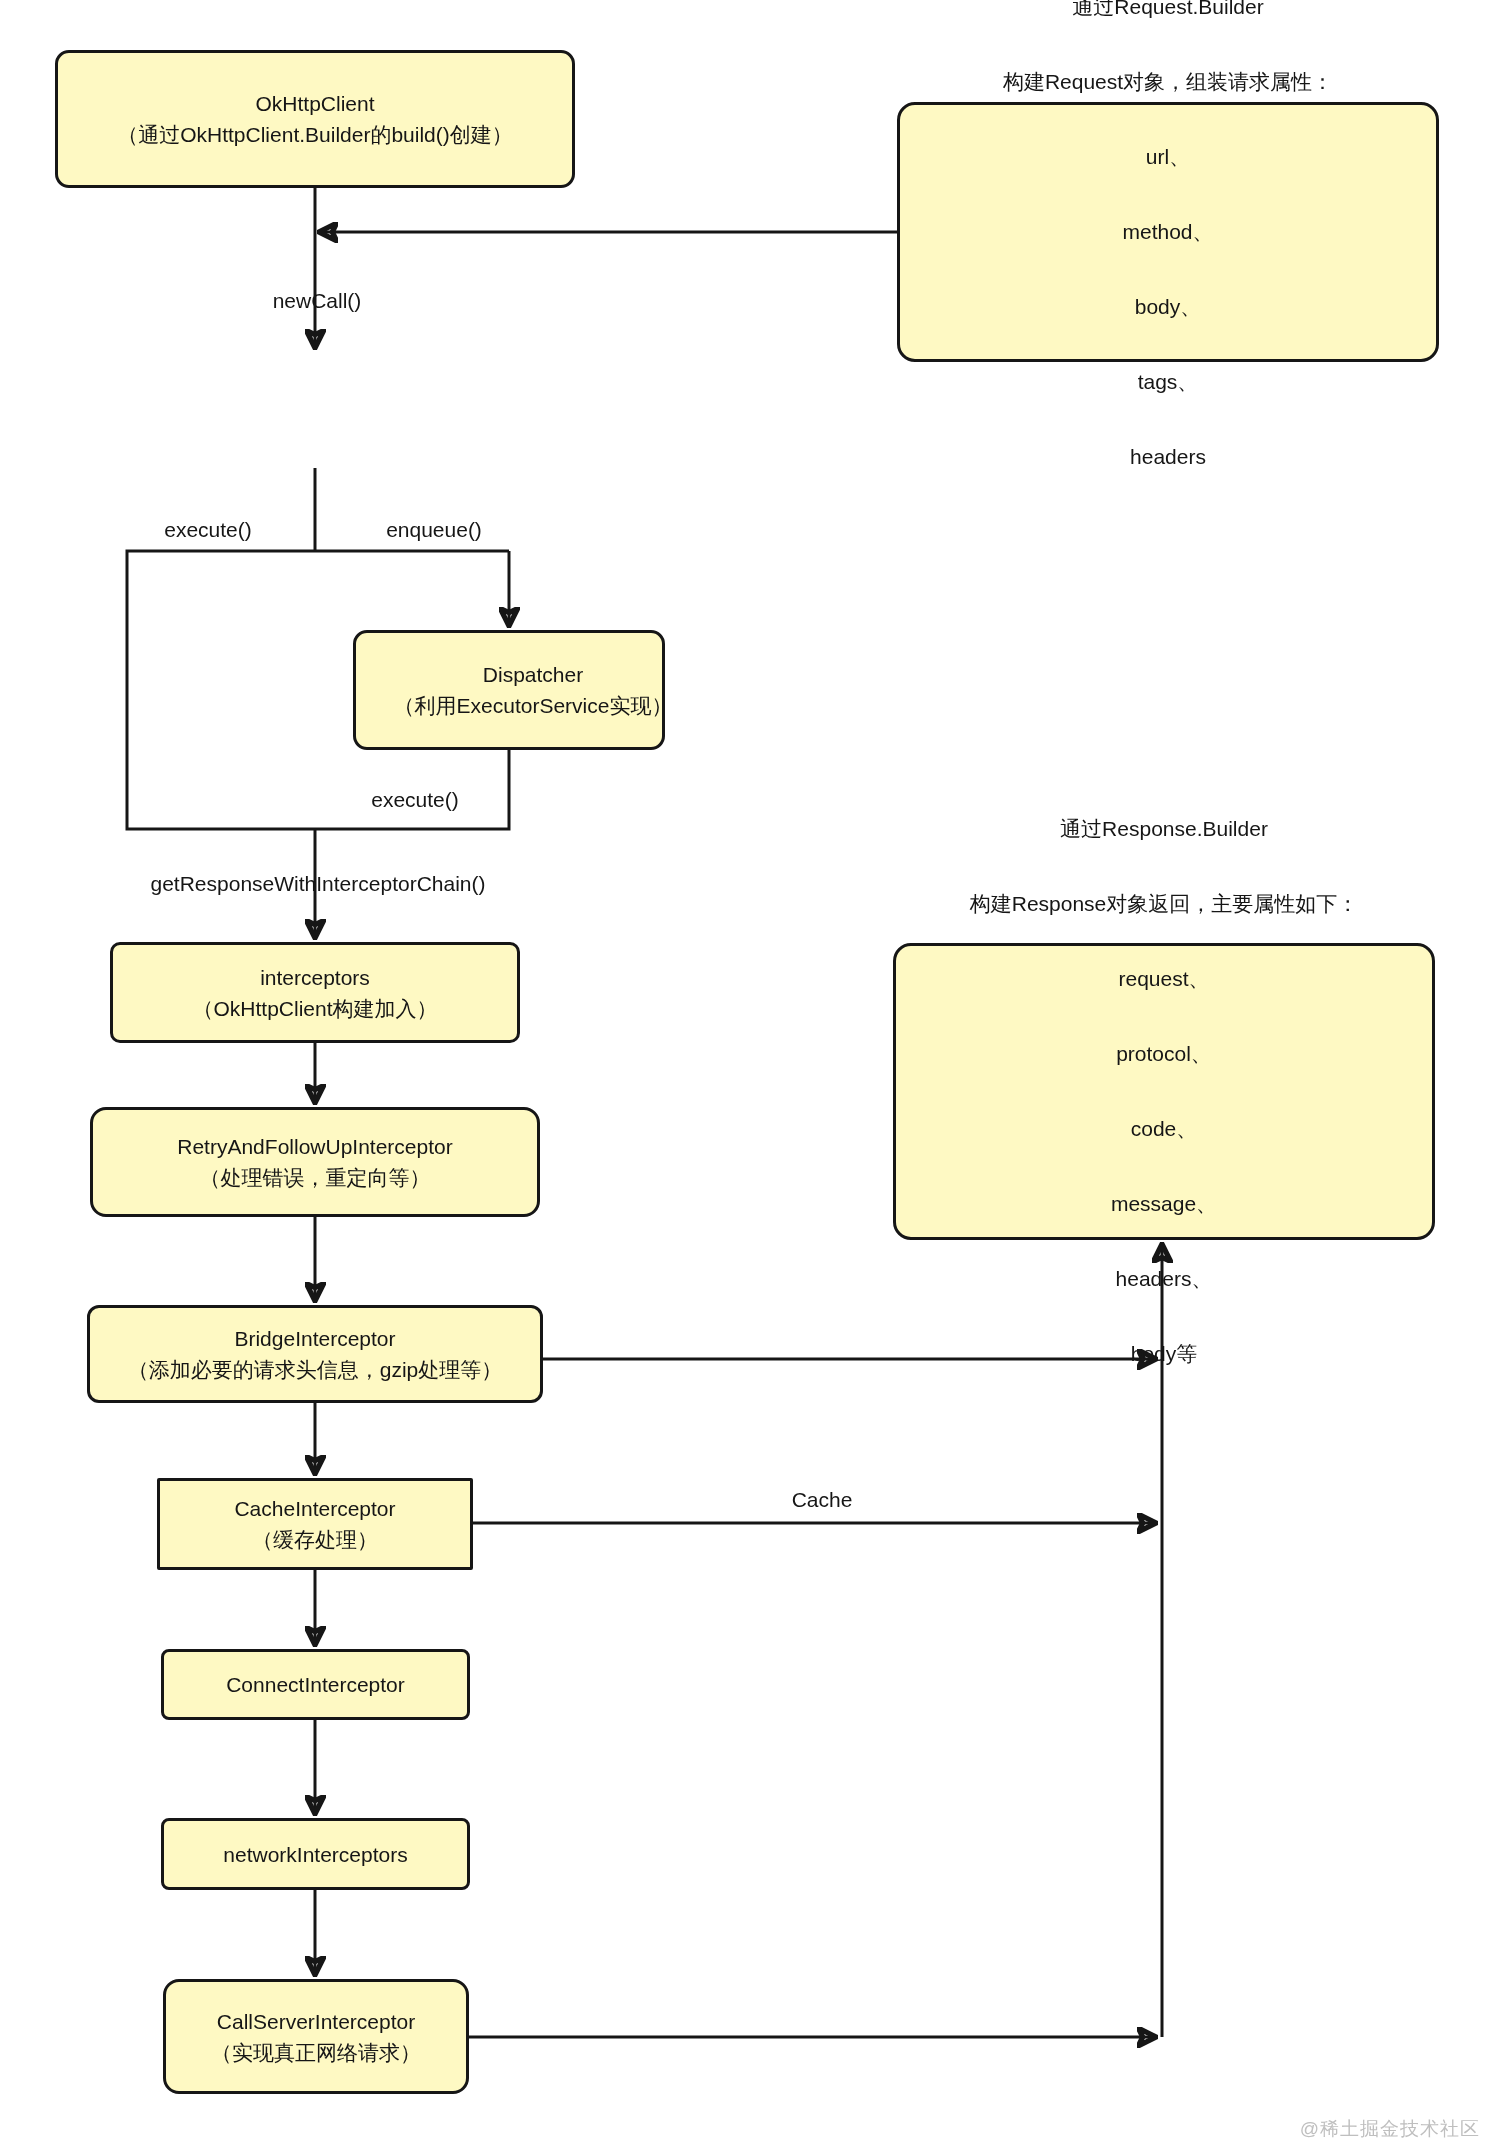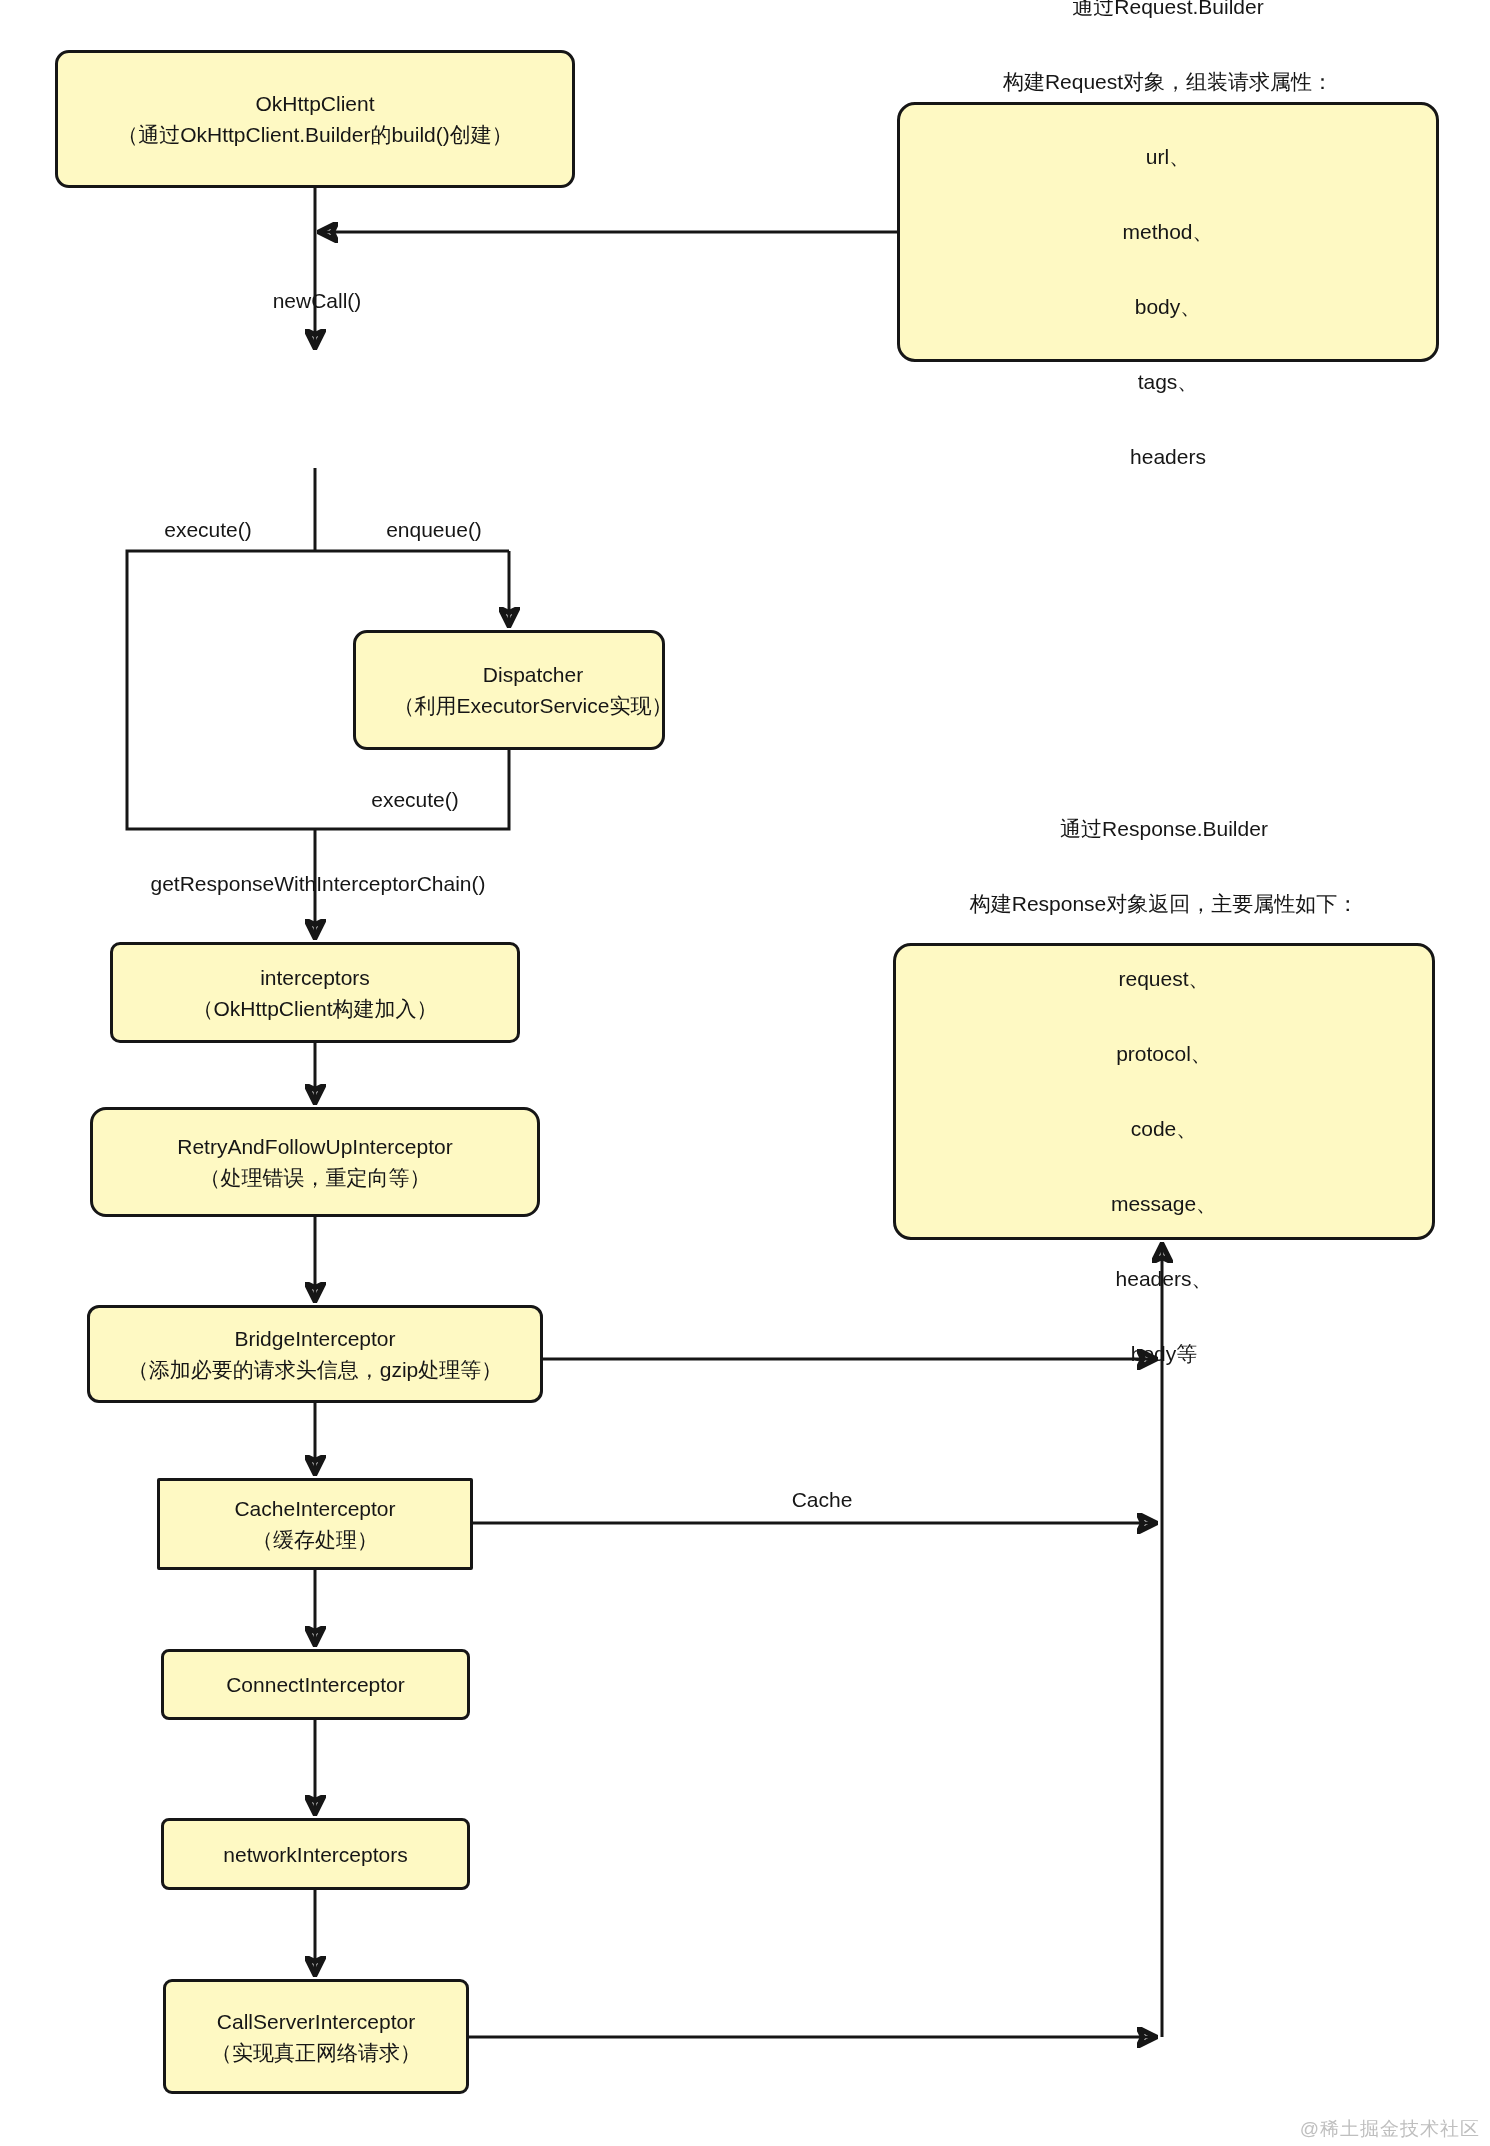--- a/index.html
+++ b/index.html
@@ -105,21 +105,21 @@
   </div>
 
   <div class="node" style="left:161px; top:1649px; width:309px; height:71px; border-radius:8px;">
     <div>ConnectInterceptor</div>
   </div>
 
   <div class="node" style="left:161px; top:1818px; width:309px; height:72px; border-radius:8px;">
     <div>networkInterceptors</div>
   </div>
 
-  <div class="node" style="left:163px; top:1979px; width:306px; height:115px; border-radius:9px;">
+  <div class="node" style="left:163px; top:1979px; width:306px; height:115px; border-radius:16px;">
     <div>CallServerInterceptor</div>
     <div>（实现真正网络请求）</div>
   </div>
 
   <div class="node note" style="left:897px; top:102px; width:542px; height:260px; border-radius:18px;">
     <div>通过Request.Builder</div>
     <div>构建Request对象，组装请求属性：</div>
     <div>url、</div>
     <div>method、</div>
     <div>body、</div>

